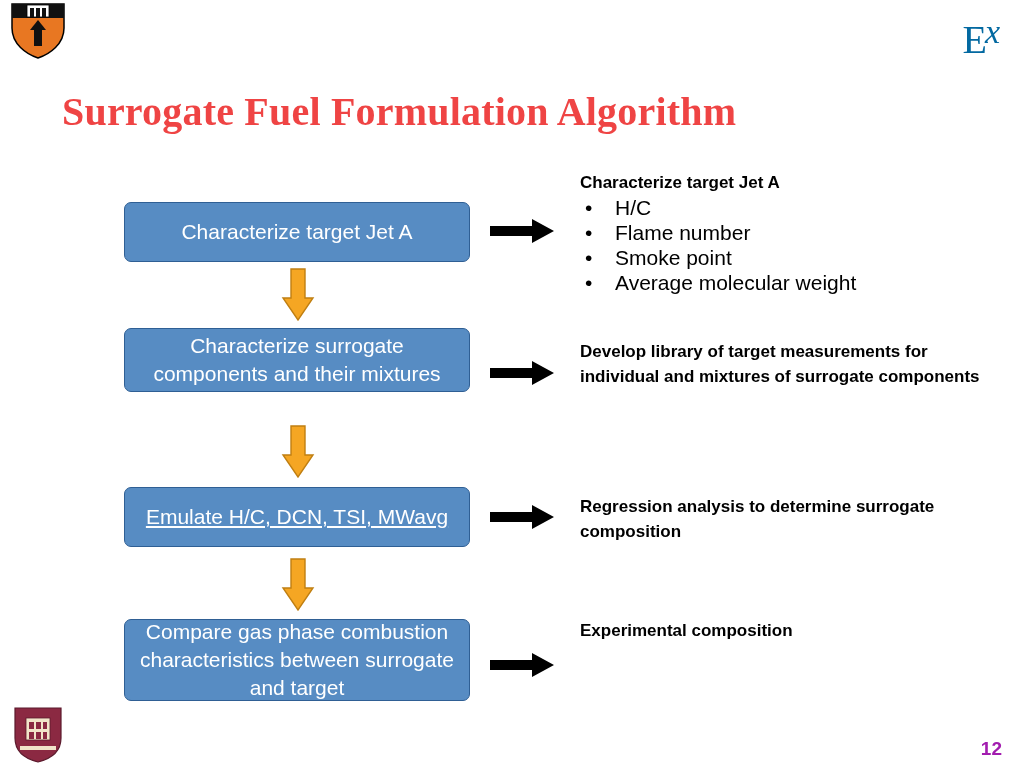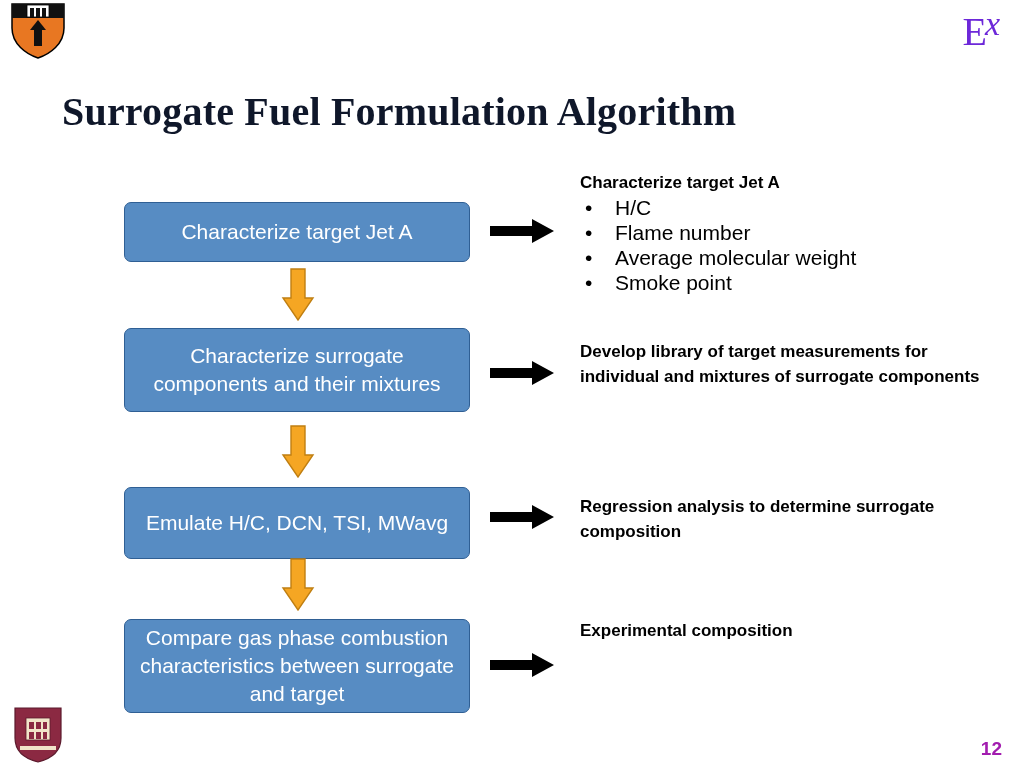--- a/index.html
+++ b/index.html
@@ -22,22 +22,22 @@
     top: 0px;
     width: 56px;
     height: 60px;
   }
   .shield-tl svg { display: block; }
 
   
   .ex-logo {
     position: absolute;
     right: 22px;
-    top: 12px;
-    color: #6d28d9;
+    top: 20px;
+    color: #0369a1;
     font-family: "Liberation Serif", serif;
     line-height: 1;
     white-space: nowrap;
   }
   .ex-logo .e {
     font-size: 40px;
     font-style: normal;
   }
   .ex-logo .x {
     font-size: 34px;
@@ -48,21 +48,21 @@
   }
 
   
   .slide-title {
     position: absolute;
     left: 62px;
     top: 88px;
     font-family: "Liberation Serif", serif;
     font-size: 40px;
     font-weight: bold;
-    color: #0f172a;
+    color: #ef4444;
     letter-spacing: 0.2px;
     white-space: nowrap;
   }
 
   
   .flow-box {
     position: absolute;
     left: 124px;
     width: 346px;
     background: #578cc3;
@@ -72,23 +72,23 @@
     font-size: 21px;
     line-height: 28px;
     display: flex;
     align-items: center;
     justify-content: center;
     text-align: center;
     box-sizing: border-box;
     padding: 4px 10px;
   }
   #box1 { top: 202px; height: 60px; }
-  #box2 { top: 328px; height: 84px; }
-  #box3 { top: 487px; height: 72px; }
-  #box4 { top: 619px; height: 94px; }
+  #box2 { top: 328px; height: 64px; }
+  #box3 { top: 487px; height: 60px; text-decoration: underline; }
+  #box4 { top: 619px; height: 82px; }
 
   
   .down-arrow {
     position: absolute;
     left: 281px;
     width: 34px;
     height: 54px;
   }
   #darr1 { top: 268px; }
   #darr2 { top: 425px; }
@@ -222,22 +222,22 @@
   <svg width="66" height="26" viewBox="0 0 66 26">
     <path d="M0 8 L42 8 L42 1 L64 13 L42 25 L42 18 L0 18 Z" fill="#000000"></path>
   </svg>
 </div>
 
 <div class="annot" id="annot1">
   <div class="head">Characterize target Jet A</div>
   <ul>
     <li>H/C</li>
     <li>Flame number</li>
+    <li>Smoke point</li>
     <li>Average molecular weight</li>
-    <li>Smoke point</li>
   </ul>
 </div>
 
 <div class="annot" id="annot2">
   <div class="head">Develop library of target measurements for individual and mixtures of surrogate components</div>
 </div>
 
 <div class="annot" id="annot3">
   <div class="head">Regression analysis to determine surrogate composition</div>
 </div>

